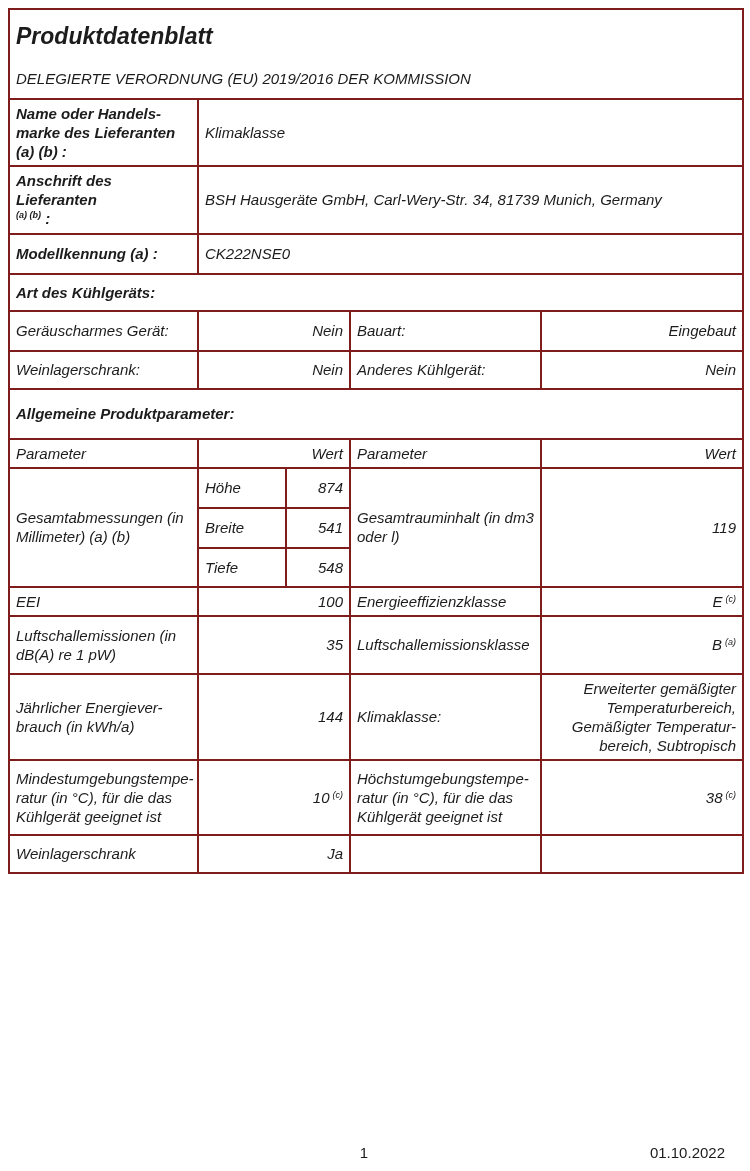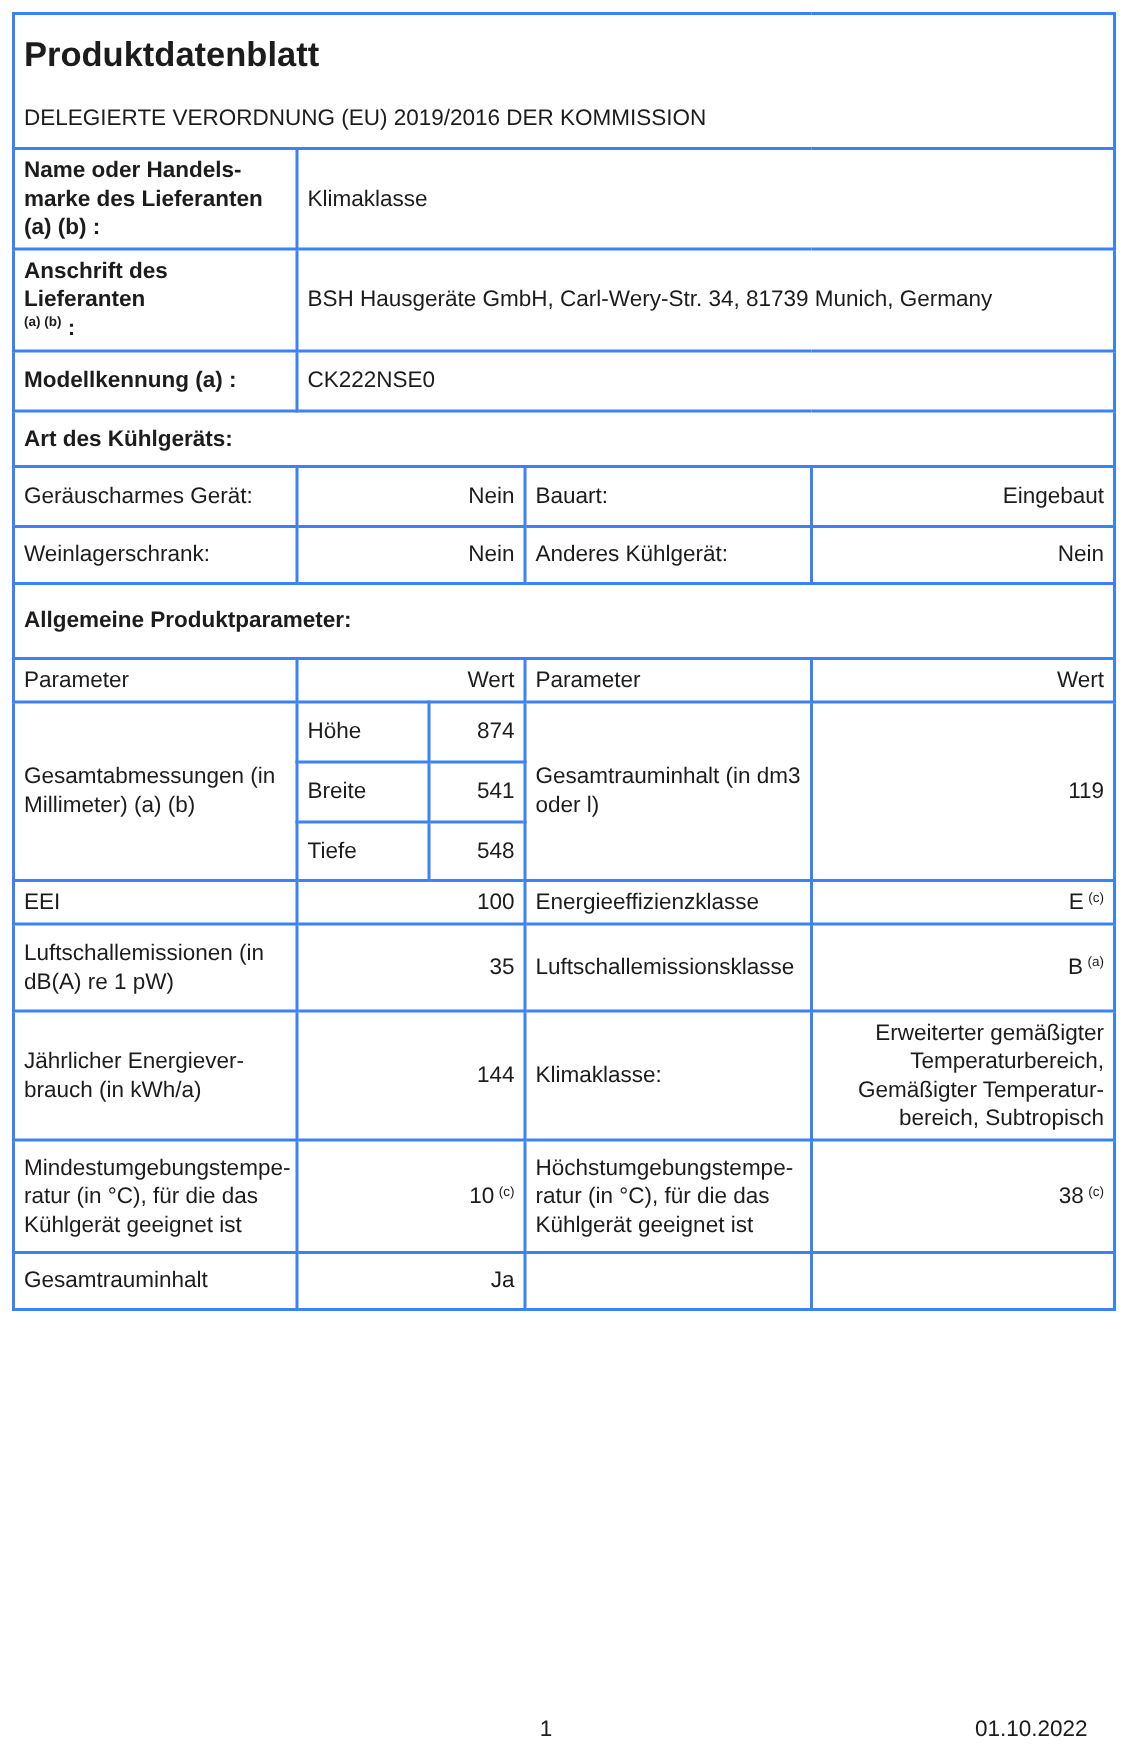--- a/index.html
+++ b/index.html
@@ -20,26 +20,27 @@
     left: 8px;
     top: 8px;
     width: 734px;
   }
   table.datasheet {
     border-collapse: collapse;
     width: 734px;
     table-layout: fixed;
   }
   table.datasheet td {
-    border: 2px solid #3b82f6;
+    border: 2px solid #7f1d1d;
     padding: 4px 6px;
     vertical-align: middle;
     font-size: 15px;
     line-height: 1.27;
     overflow: hidden;
+    font-style: italic;
   }
   .b { font-weight: bold; }
   .c { text-align: right; }
   .pre { white-space: pre-line; }
   .title-cell { vertical-align: middle; padding: 10px 6px !important; }
   .doc-title {
     font-size: 23px;
     font-weight: bold;
     margin: 2px 0 18px 0;
   }
@@ -195,21 +196,21 @@
 ratur (in °C), für die das
 Kühlgerät geeignet ist</td>
       <td colspan="2" class="c"><span>10</span><sup class="fn-val">(c)</sup></td>
       <td class="pre">Höchstumgebungstempe-
 ratur (in °C), für die das
 Kühlgerät geeignet ist</td>
       <td class="c"><span>38</span><sup class="fn-val">(c)</sup></td>
     </tr>
 
     <tr style="height:38px">
-      <td>Gesamtrauminhalt</td>
+      <td>Weinlagerschrank</td>
       <td colspan="2" class="c">Ja</td>
       <td></td>
       <td class="c"></td>
     </tr>
   </tbody>
     </table>
 </div>
 
 <div class="footer">
   <span class="pagenum">1</span>

